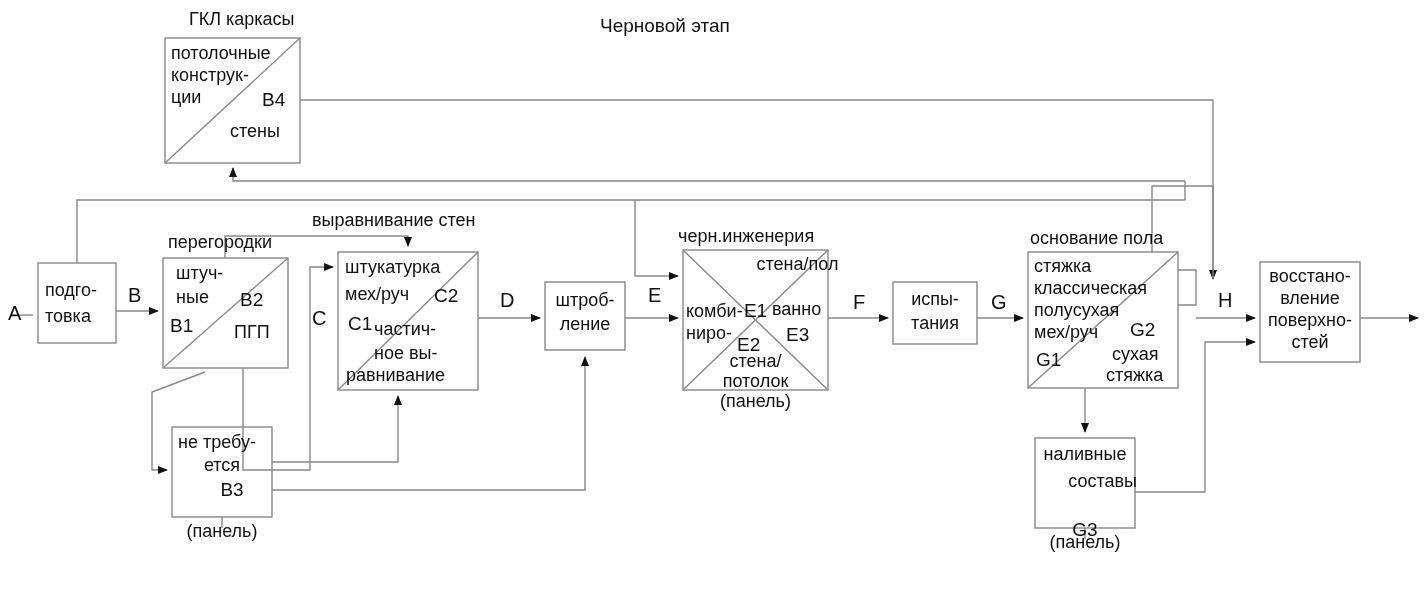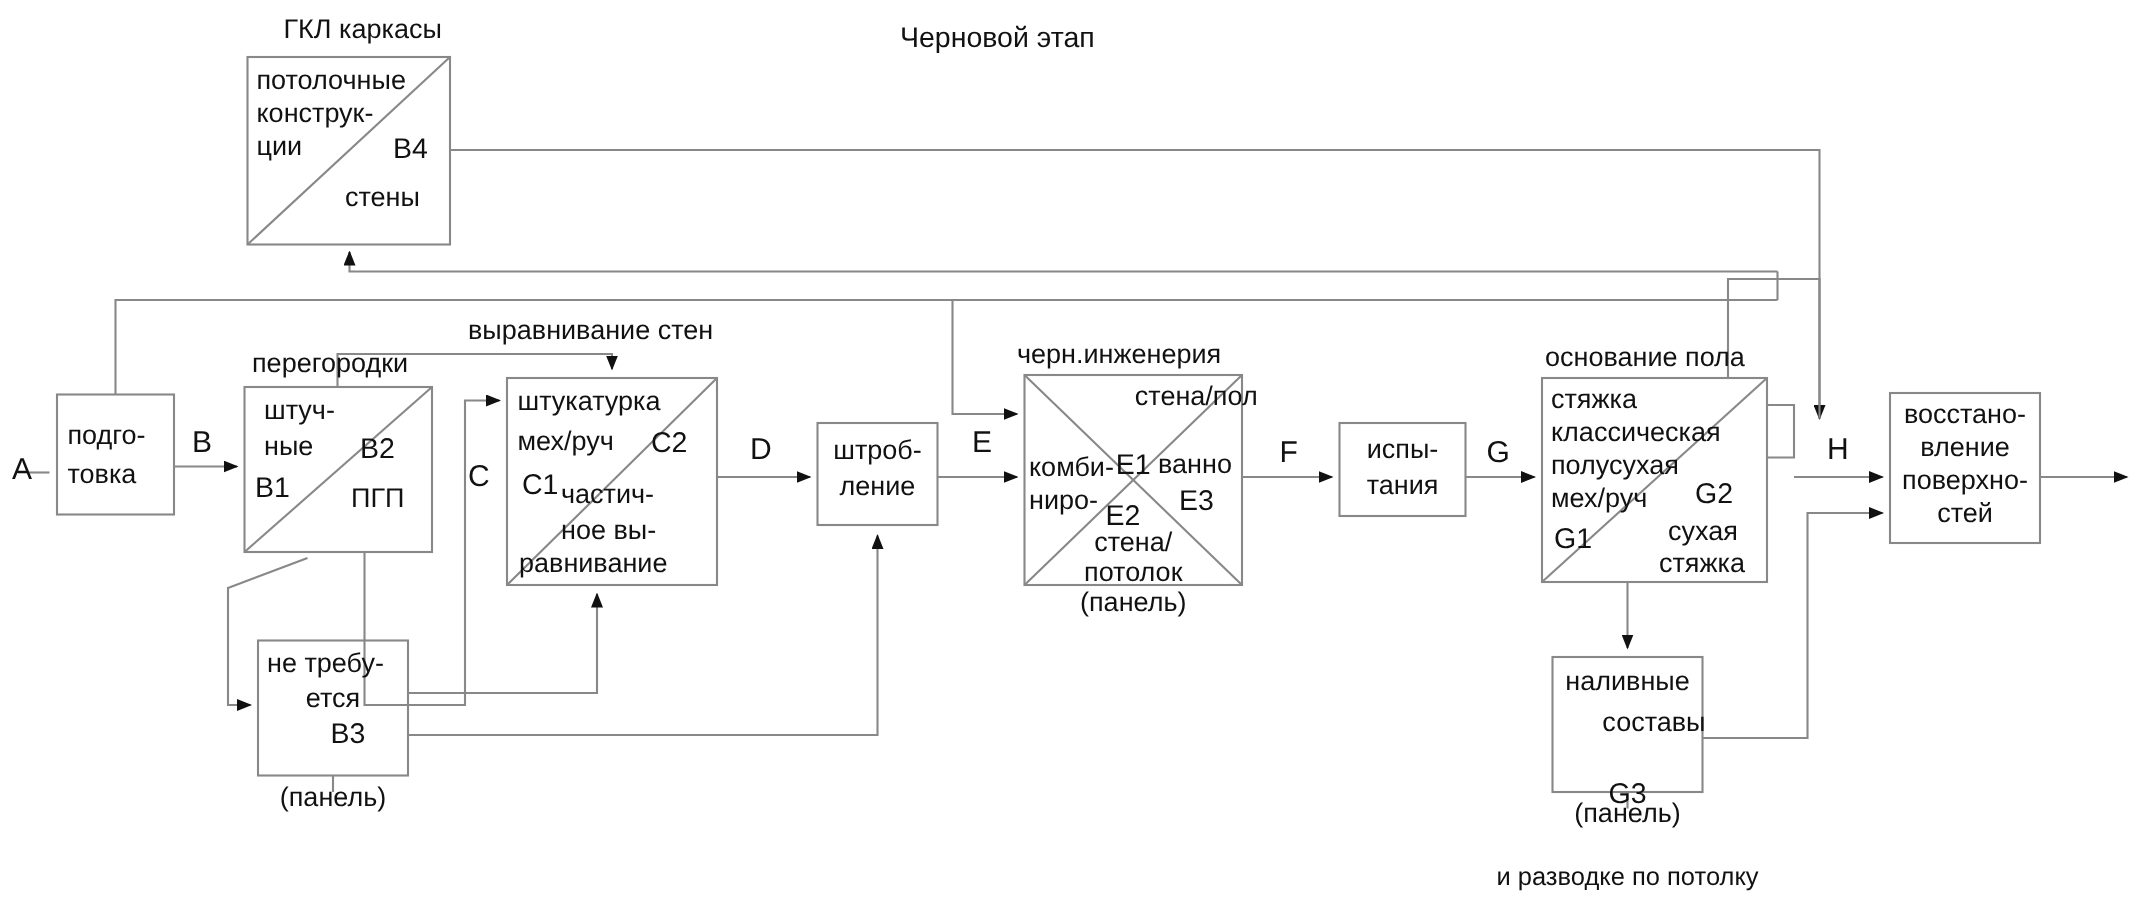--- a/index.html
+++ b/index.html
@@ -159,21 +159,20 @@
   <div class="lbl big" style="left:1036px;top:350px;">G1</div>
   <div class="lbl big" style="left:1130px;top:320px;">G2</div>
   <div class="lbl med" style="left:1112px;top:345px;">сухая</div>
   <div class="lbl med" style="left:1106px;top:366px;">стяжка</div>
 
   <div class="lbl med c" style="left:1033px;top:445px;width:104px;">наливные</div>
   <div class="lbl med c" style="left:1033px;top:472px;width:104px;text-align:right;">составы</div>
   <div class="lbl big c" style="left:1033px;top:520px;width:104px;">G3</div>
   <div class="lbl med c" style="left:1025px;top:533px;width:120px;">(панель)</div>
 
-  <div class="lbl sm c" style="left:935px;top:576px;width:300px;">и разводке по потолку</div>
 
   <div class="lbl flow" style="left:1218px;top:290px;">H</div>
   <div class="lbl med c" style="left:1258px;top:267px;width:104px;">восстано-</div>
   <div class="lbl med c" style="left:1258px;top:289px;width:104px;">вление</div>
   <div class="lbl med c" style="left:1258px;top:311px;width:104px;">поверхно-</div>
   <div class="lbl med c" style="left:1258px;top:333px;width:104px;">стей</div>
 
 </div>
 
 </body></html>

